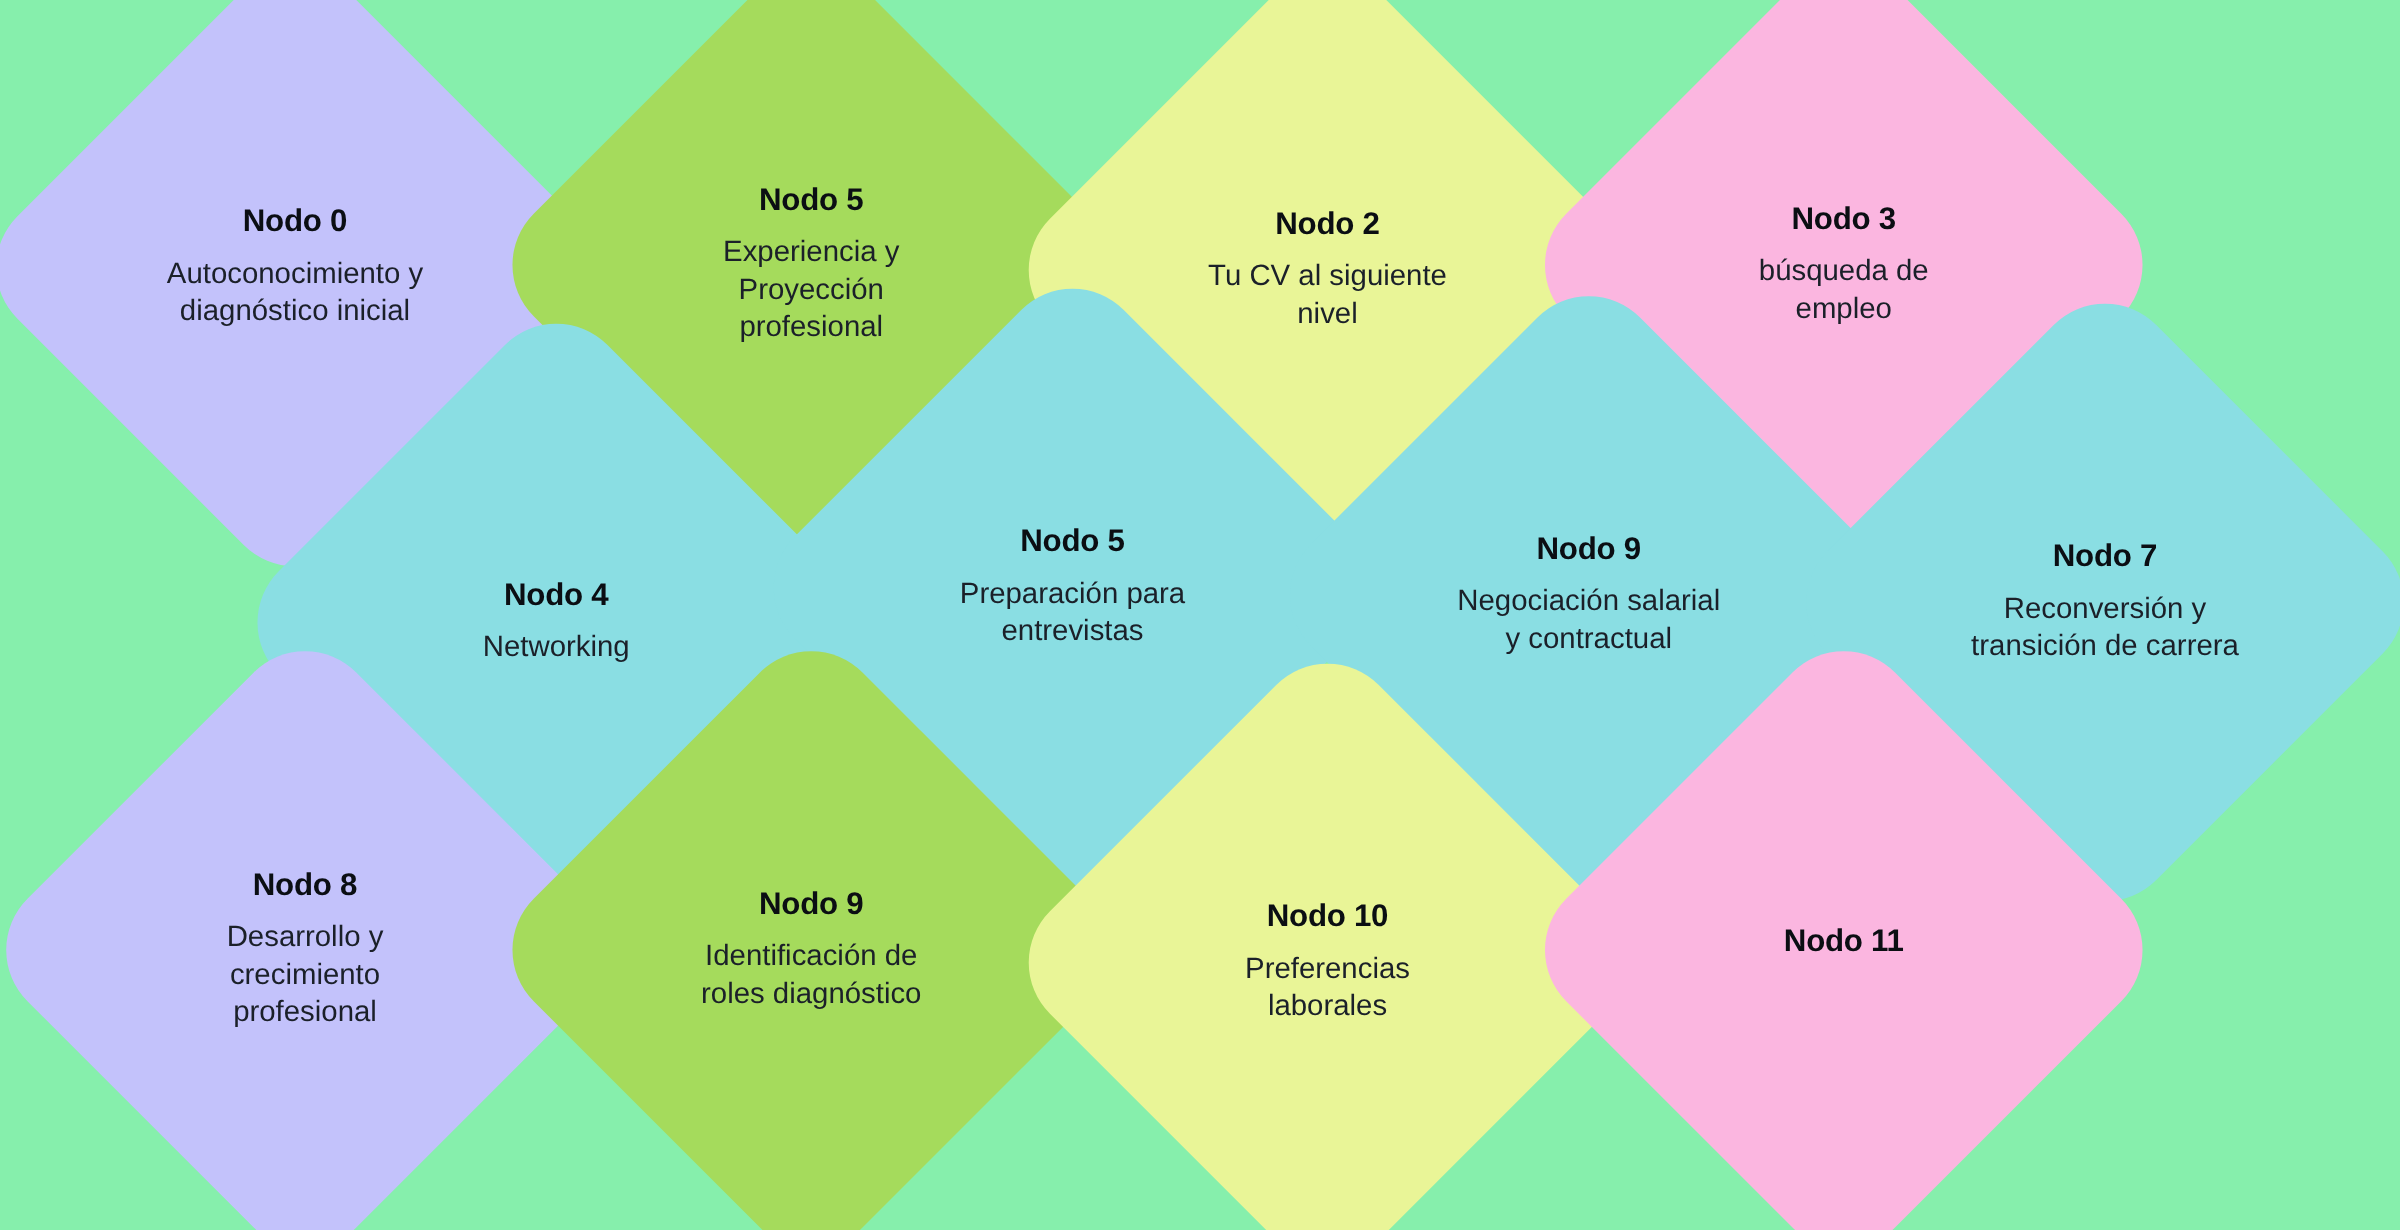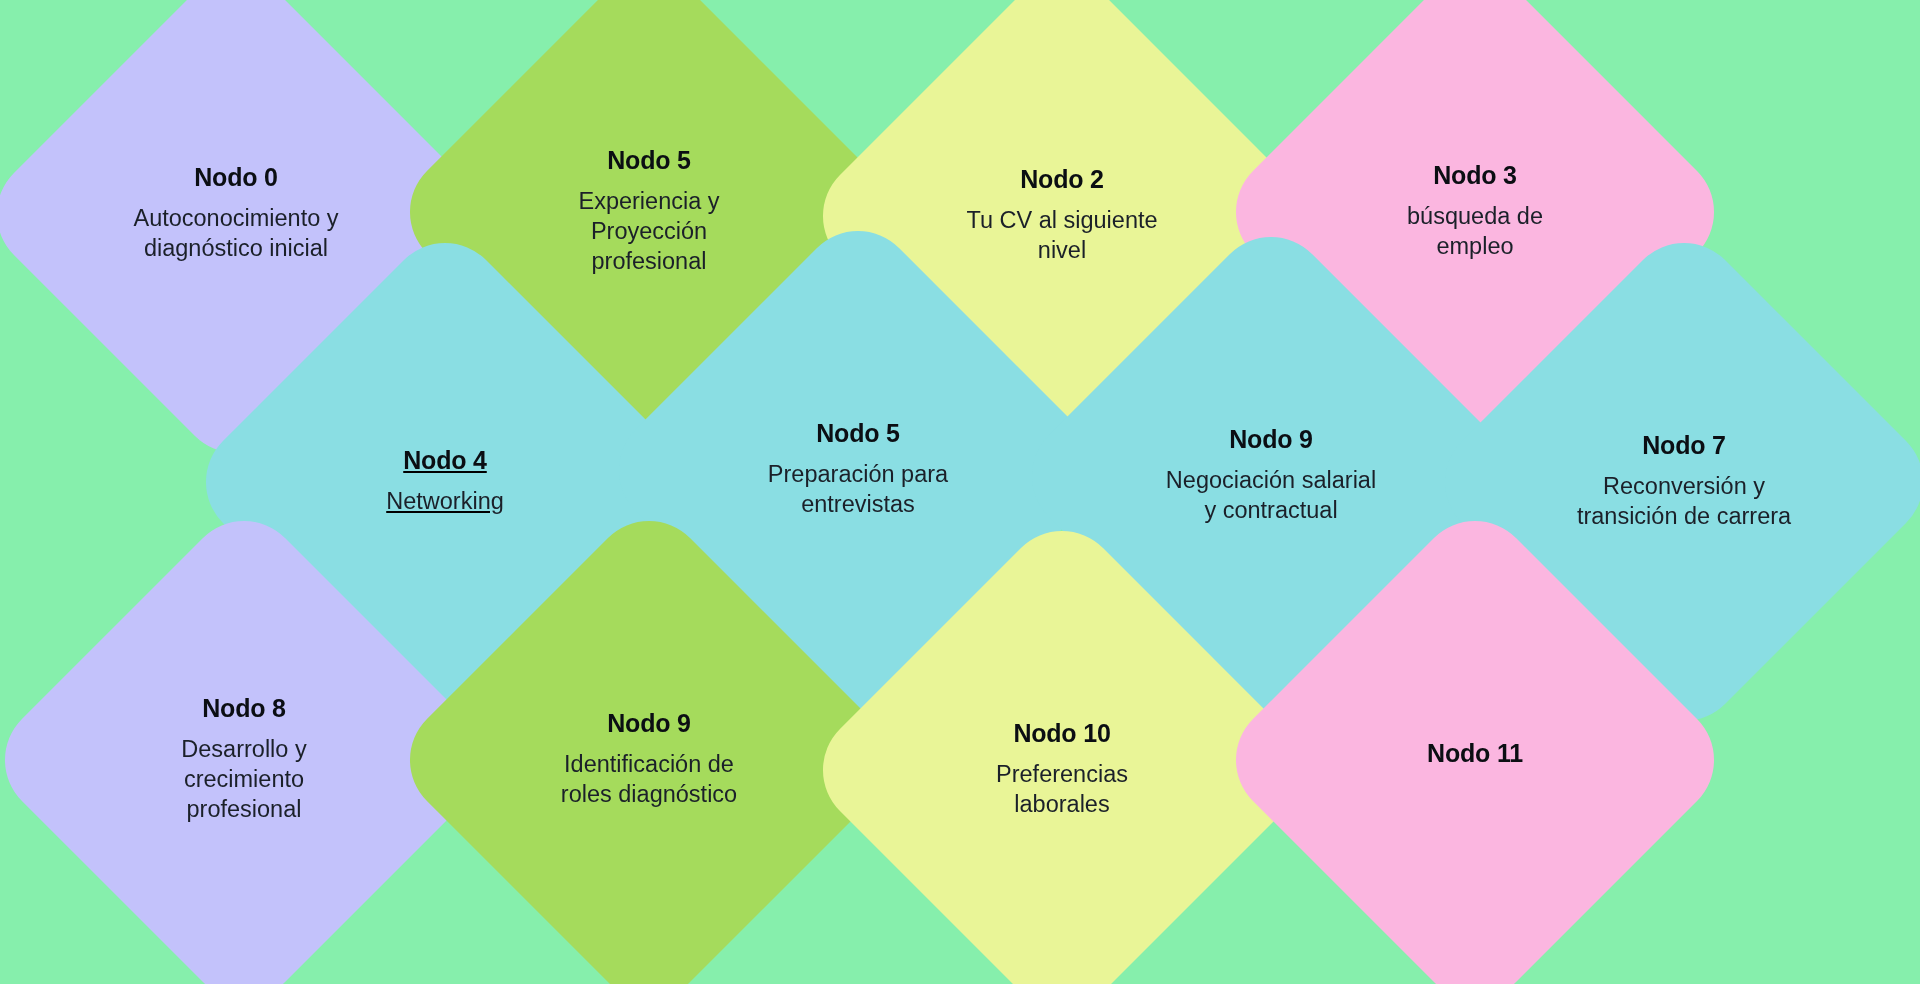--- a/index.html
+++ b/index.html
@@ -93,21 +93,21 @@
     <div class="node" style="left: 1289px; top: 26px; width: 372px; height: 372px;">
       <div class="node-shape" style="background: rgb(251, 182, 224);"></div>
       <div class="node-text">
         <span class="node-title">Nodo 3</span>
         <span class="node-desc">
           <div>búsqueda de</div>
           <div>empleo</div>
         </span>
       </div>
     </div>
-    <div class="node" style="left: 259px; top: 296px; width: 372px; height: 372px; text-decoration: underline;">
+    <div class="node" style="left: 259px; top: 312px; width: 372px; height: 372px;">
       <div class="node-shape" style="background: rgb(138, 222, 227);"></div>
       <div class="node-text">
         <span class="node-title">Nodo 4</span>
         <span class="node-desc">
           <div>Networking</div>
         </span>
       </div>
     </div>
     <div class="node" style="left: 672px; top: 284px; width: 372px; height: 372px;">
       <div class="node-shape" style="background: rgb(138, 222, 227);"></div>

